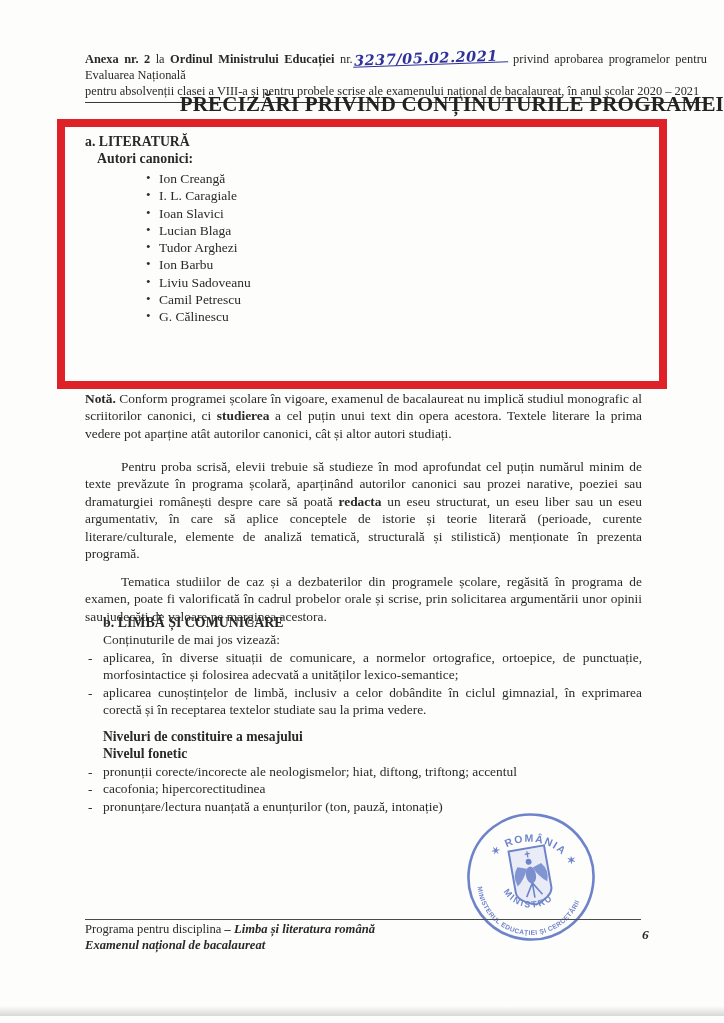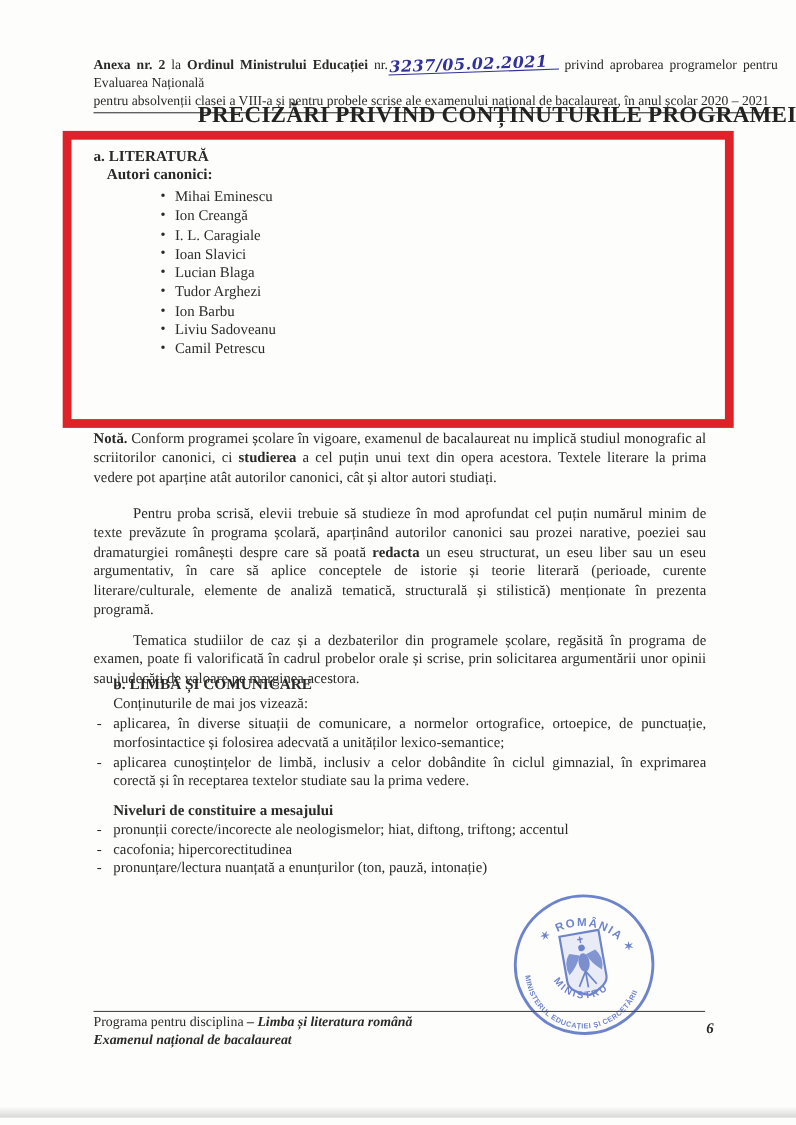--- a/index.html
+++ b/index.html
@@ -95,29 +95,29 @@
 </div>
 
 <div class="doc-title">PRECIZĂRI PRIVIND CONȚINUTURILE PROGRAMEI</div>
 
 <div class="red-box"></div>
 
 <div class="lit">
   <div class="lit-heading">a. LITERATURĂ</div>
   <div class="lit-sub">Autori canonici:</div>
   <ul class="authors">
-      <li>Mihai Eminescu</li>
       <li>Ion Creangă</li>
       <li>I. L. Caragiale</li>
       <li>Ioan Slavici</li>
       <li>Lucian Blaga</li>
       <li>Tudor Arghezi</li>
       <li>Ion Barbu</li>
       <li>Liviu Sadoveanu</li>
       <li>Camil Petrescu</li>
+      <li>G. Călinescu</li>
     </ul>
 </div>
 
 <p class="para" style="top:390px;">
   <span class="b">Notă.</span><span> Conform programei școlare în vigoare, examenul de bacalaureat nu implică studiul monografic al scriitorilor canonici, ci </span><span class="b">studierea</span><span> a cel puțin unui text din opera acestora. Textele literare la prima vedere pot aparține atât autorilor canonici, cât și altor autori studiați.</span>
 </p>
 
 <p class="para indent" style="top:458px;">
   <span>Pentru proba scrisă, elevii trebuie să studieze în mod aprofundat cel puțin numărul minim de texte prevăzute în programa școlară, aparținând autorilor canonici sau prozei narative, poeziei sau dramaturgiei românești despre care să poată </span><span class="b">redacta</span><span> un eseu structurat, un eseu liber sau un eseu argumentativ, în care să aplice conceptele de istorie și teorie literară (perioade, curente literare/culturale, elemente de analiză tematică, structurală și stilistică) menționate în prezenta programă.</span>
 </p>
@@ -128,20 +128,21 @@
   <div class="sec-heading">b. LIMBĂ ȘI COMUNICARE</div>
   <div class="sec-intro">Conținuturile de mai jos vizează:</div>
   <div class="dash-list">
       <div>aplicarea, în diverse situații de comunicare, a normelor ortografice, ortoepice, de punctuație, morfosintactice și folosirea adecvată a unităților lexico-semantice;</div>
       <div>aplicarea cunoștințelor de limbă, inclusiv a celor dobândite în ciclul gimnazial, în exprimarea corectă și în receptarea textelor studiate sau la prima vedere.</div>
     </div>
 </div>
 
 <div class="sec" style="top:728px;">
   <div class="sec-heading" style="font-size:13.6px;">Niveluri de constituire a mesajului</div>
+  <div class="sec-heading" style="font-size:13.6px;">Nivelul fonetic</div>
   <div class="dash-list plain">
       <div>pronunții corecte/incorecte ale neologismelor; hiat, diftong, triftong; accentul</div>
       <div>cacofonia; hipercorectitudinea</div>
       <div>pronunțare/lectura nuanțată a enunțurilor (ton, pauză, intonație)</div>
     </div>
 </div>
 
 <svg class="stamp" viewBox="0 0 146 146">
   <g transform="rotate(8 73 73)" fill="none" stroke="#5b74c4">
     <circle cx="73" cy="73" r="62.5" stroke-width="2.6"></circle>

